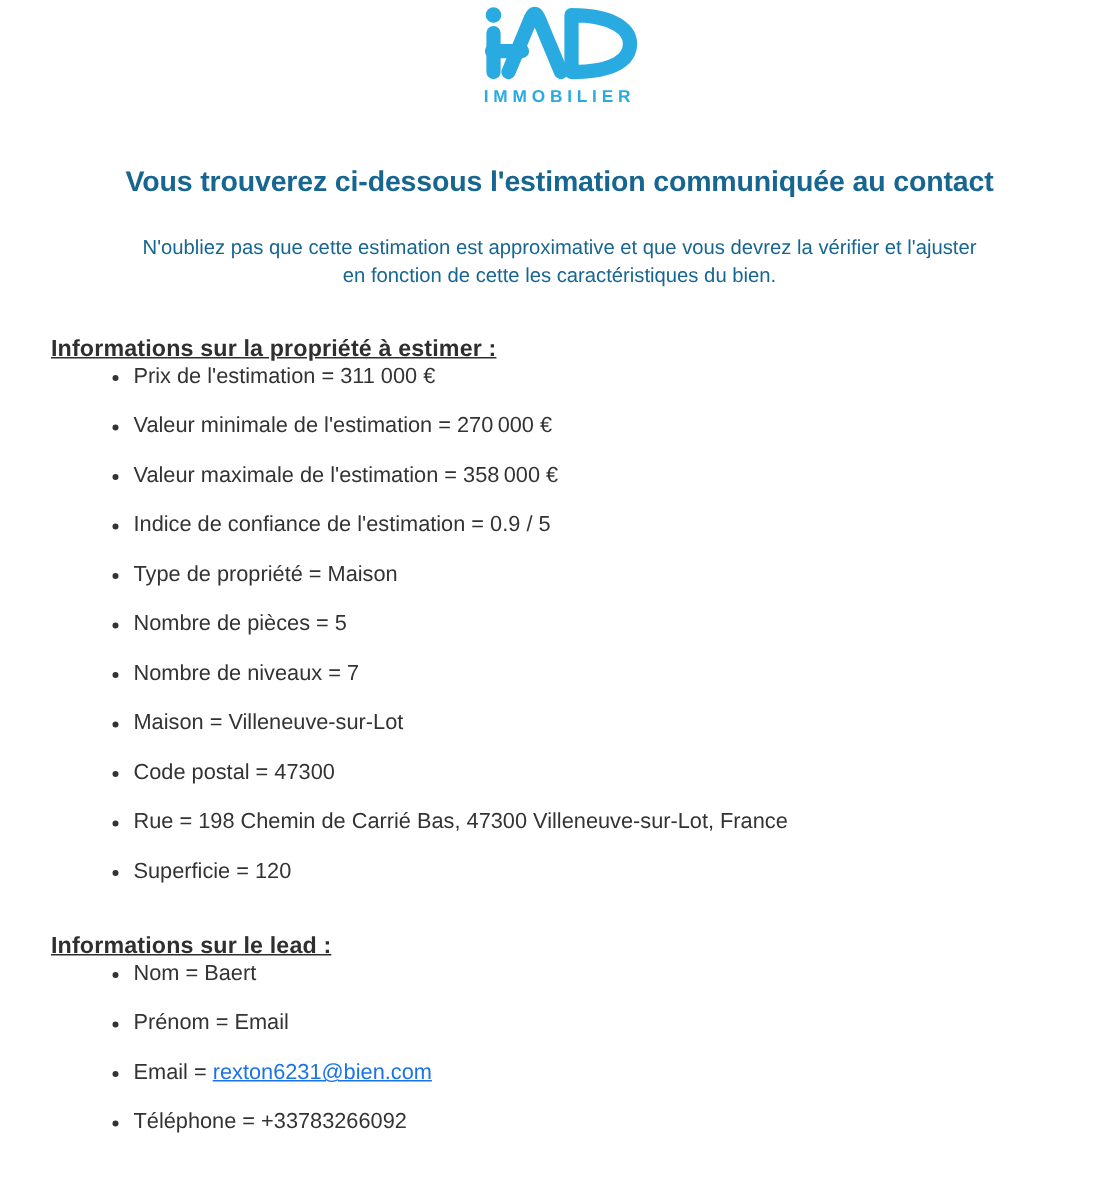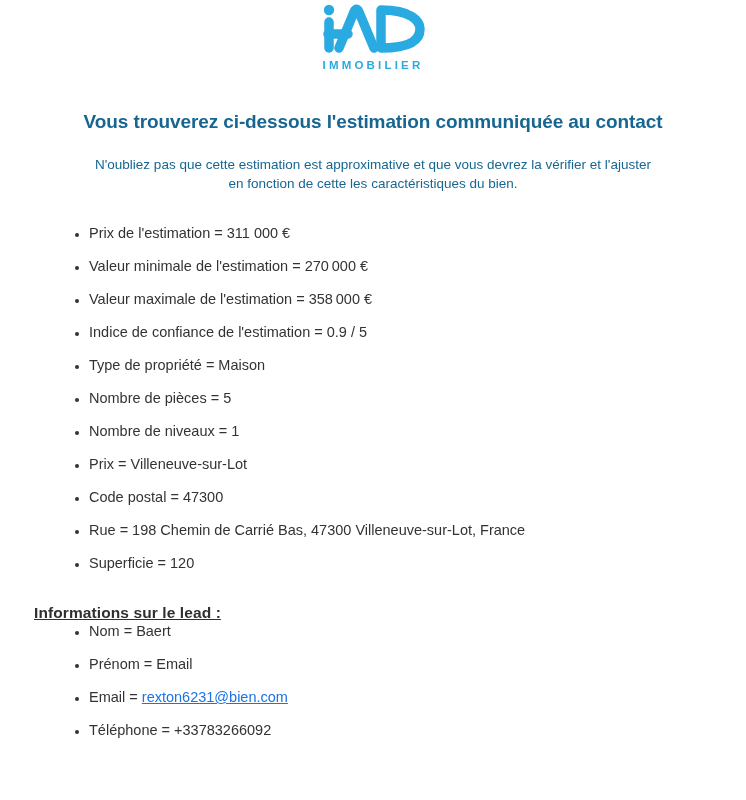--- a/index.html
+++ b/index.html
@@ -92,29 +92,30 @@
 
   <h1 class="title">Vous trouverez ci-dessous l'estimation communiquée au contact</h1>
 
   <p class="subtitle">
     <span>N'oubliez pas que cette estimation est approximative et que vous devrez la vérifier et l'ajuster</span><br>
     <span>en fonction de cette les caractéristiques du bien.</span>
   </p>
 
   <main id="sections-root">
       <section class="info-section">
+        <h2>Informations sur la propriété à estimer :</h2>
         <ul>
           <li><span>Prix de l'estimation = 311 000 €</span></li>
           <li><span>Valeur minimale de l'estimation = 270 000 €</span></li>
           <li><span>Valeur maximale de l'estimation = 358 000 €</span></li>
           <li><span>Indice de confiance de l'estimation = 0.9 / 5</span></li>
           <li><span>Type de propriété = Maison</span></li>
           <li><span>Nombre de pièces = 5</span></li>
-          <li><span>Nombre de niveaux = 1</span></li>
-          <li><span>Prix = Villeneuve-sur-Lot</span></li>
+          <li><span>Nombre de niveaux = 7</span></li>
+          <li><span>Maison = Villeneuve-sur-Lot</span></li>
           <li><span>Code postal = 47300</span></li>
           <li><span>Rue = 198 Chemin de Carrié Bas, 47300 Villeneuve-sur-Lot, France</span></li>
           <li><span>Superficie = 120</span></li>
         </ul>
       </section>
       <section class="info-section">
         <h2>Informations sur le lead :</h2>
         <ul>
           <li><span>Nom = Baert</span></li>
           <li><span>Prénom = Email</span></li>

